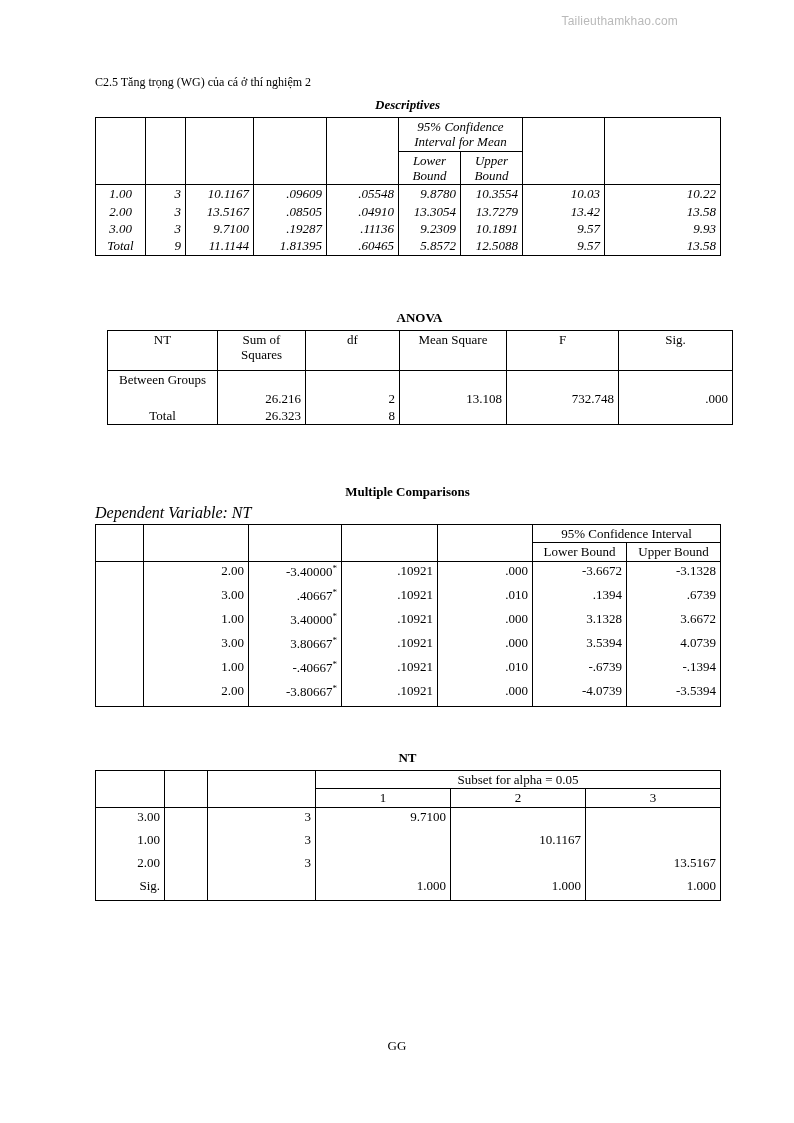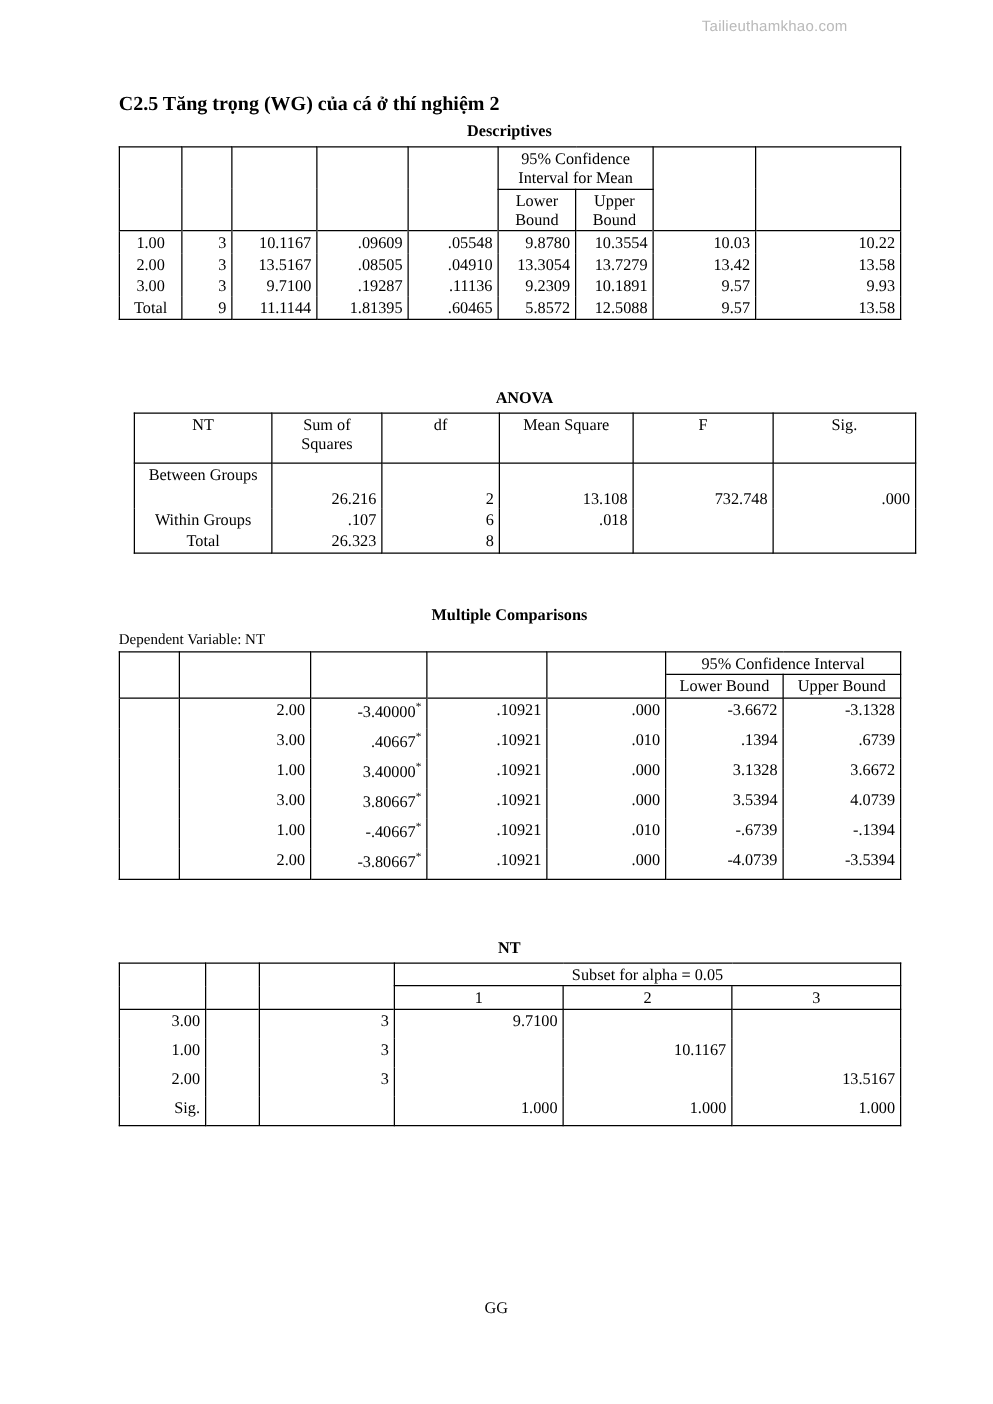--- a/index.html
+++ b/index.html
@@ -28,22 +28,22 @@
     position: absolute;
     left: 0;
     top: 0;
     width: 702px;
     height: 1123px;
   }
   .section-title {
     position: absolute;
     left: 95px;
     top: 75px;
-    font-size: 16px;
-    font-weight: bold;
+    font-size: 12px;
+    font-weight: normal;
   }
   .tbl-caption {
     text-align: center;
     font-weight: bold;
     font-size: 13px;
     margin: 0 0 4px 0;
   }
   .block {
     position: absolute;
   }
@@ -82,21 +82,21 @@
 </style>
 </head>
 <body>
 
 <div class="page">
 
   <div class="watermark">Tailieuthamkhao.com</div>
 
   <div class="section-title">C2.5 Tăng trọng (WG) của cá ở thí nghiệm 2</div>
 
-  <div class="block" style="left:95px; top:97px; width:625px;">
+  <div class="block" style="left:95px; top:97px; width:625px;font-style:italic;">
     <div class="tbl-caption">Descriptives</div>
     <table class="spss" style="width:625px;">
       <colgroup>
         <col style="width:50px">
           <col style="width:40px">
           <col style="width:68px">
           <col style="width:73px">
           <col style="width:72px">
         <col style="width:62px">
           <col style="width:62px">
@@ -188,42 +188,34 @@
       </tr>
       <tr>
         <td class="l nbb" style="height:34px">Between Groups</td>
         <td class="r nbb" style="vertical-align:bottom">26.216</td>
         <td class="r nbb" style="vertical-align:bottom">2</td>
         <td class="r nbb" style="vertical-align:bottom">13.108</td>
         <td class="r nbb" style="vertical-align:bottom">732.748</td>
         <td class="r nbb" style="vertical-align:bottom">.000</td>
       </tr>
       <tr>
-        <td class="l nbb nbt">Within Groups</td>
-        <td class="r nbb nbt">.107</td>
-        <td class="r nbb nbt">6</td>
-        <td class="r nbb nbt">.018</td>
-        <td class="r nbb nbt"></td>
-        <td class="r nbb nbt"></td>
-      </tr>
-      <tr>
         <td class="l nbt">Total</td>
         <td class="r nbt">26.323</td>
         <td class="r nbt">8</td>
         <td class="r nbt"></td>
         <td class="r nbt"></td>
         <td class="r nbt"></td>
       </tr>
     </tbody>
       </table>
   </div>
 
   <div class="block" style="left:95px; top:484px; width:625px;">
     <div class="tbl-caption">Multiple Comparisons</div>
-    <div style="font-size:12px; margin:2px 0 2px 0;">Dependent Variable: NT</div>
+    <div style="font-size:16px; margin:2px 0 2px 0;font-style:italic;">Dependent Variable: NT</div>
     <table class="spss" style="width:625px;">
       <colgroup>
         <col style="width:48px">
           <col style="width:105px">
           <col style="width:93px">
           <col style="width:96px">
           <col style="width:95px">
           <col style="width:94px">
           <col style="width:94px">
       </colgroup>

